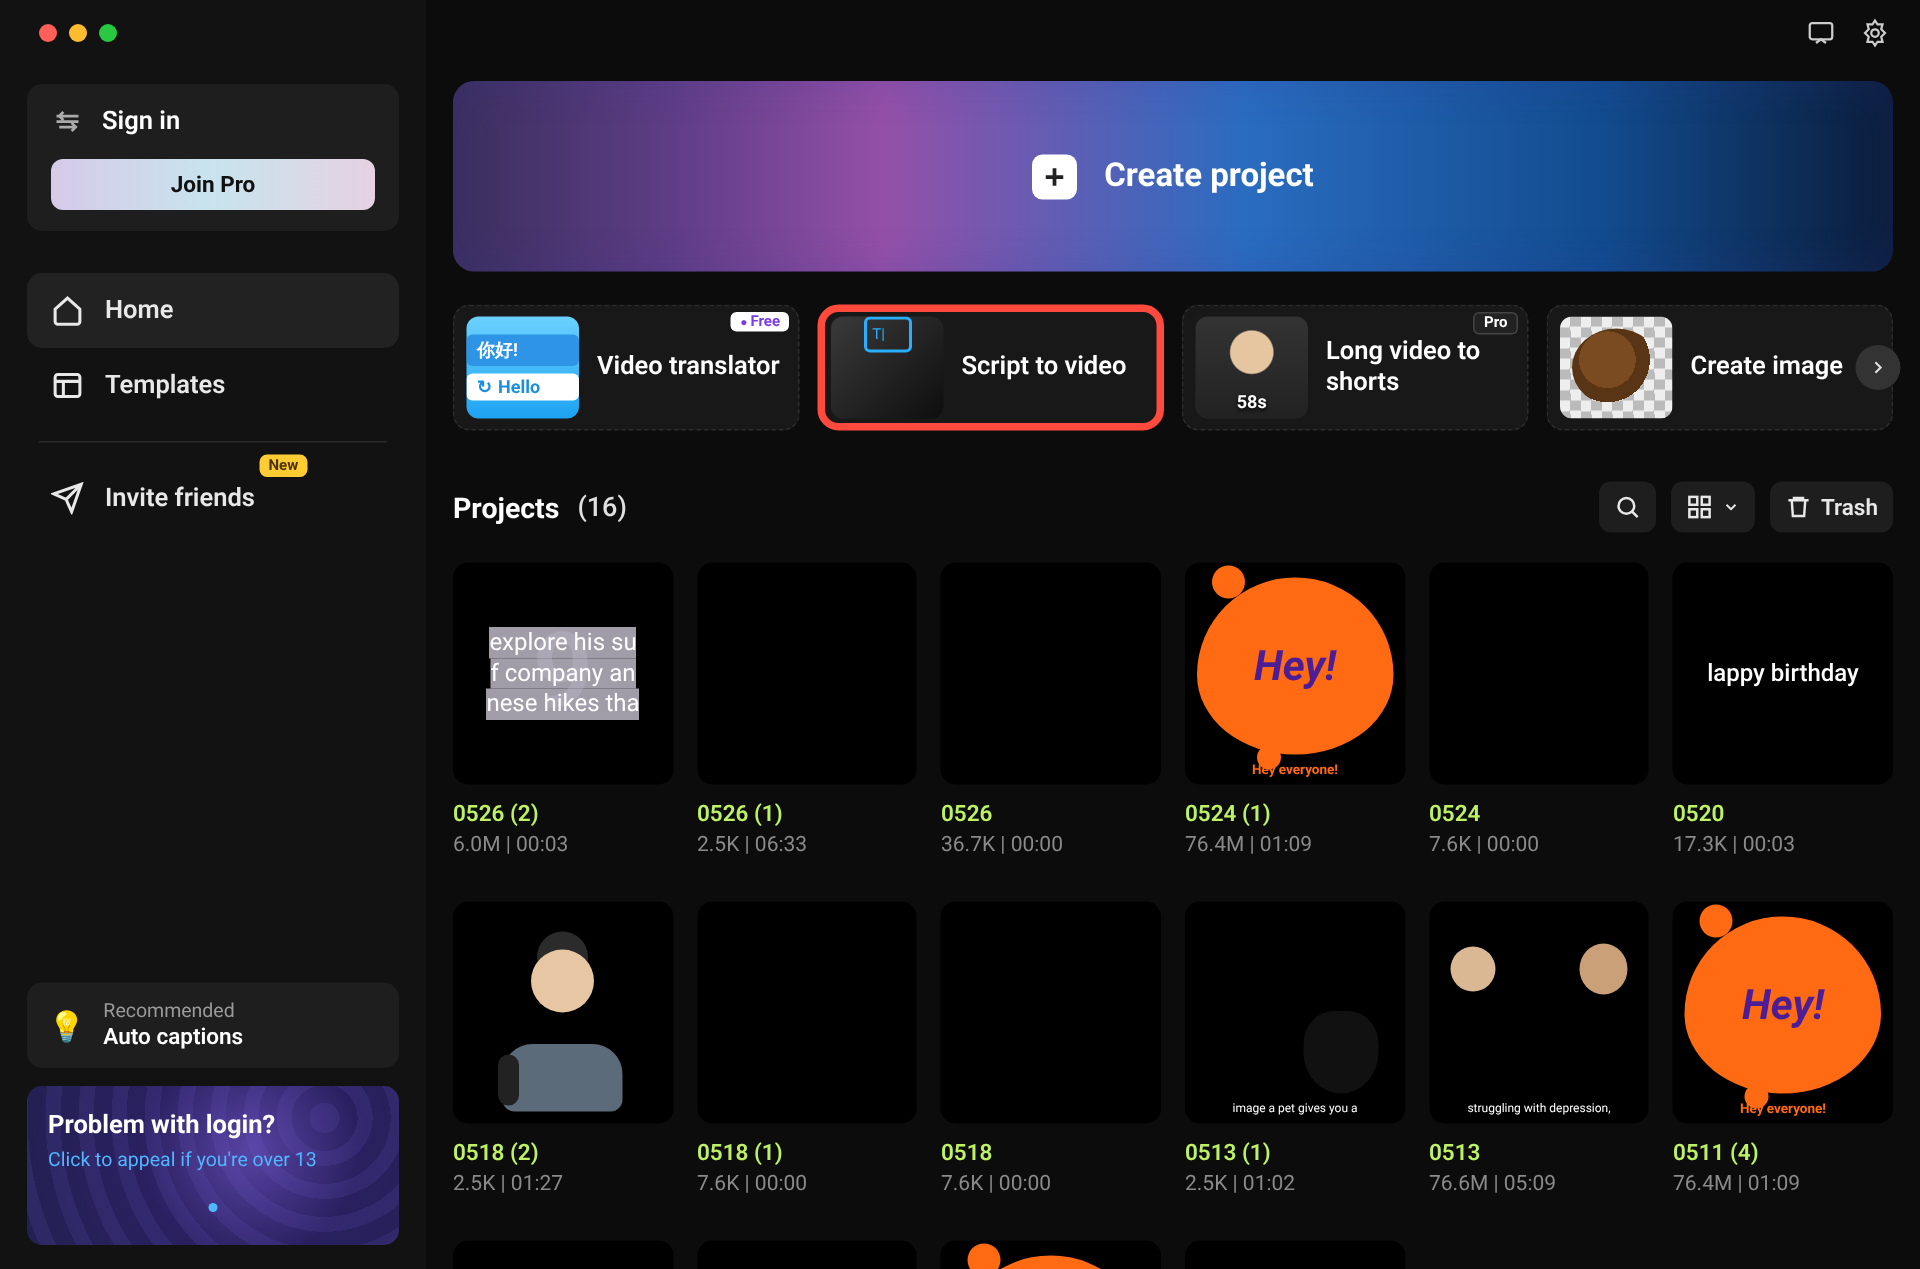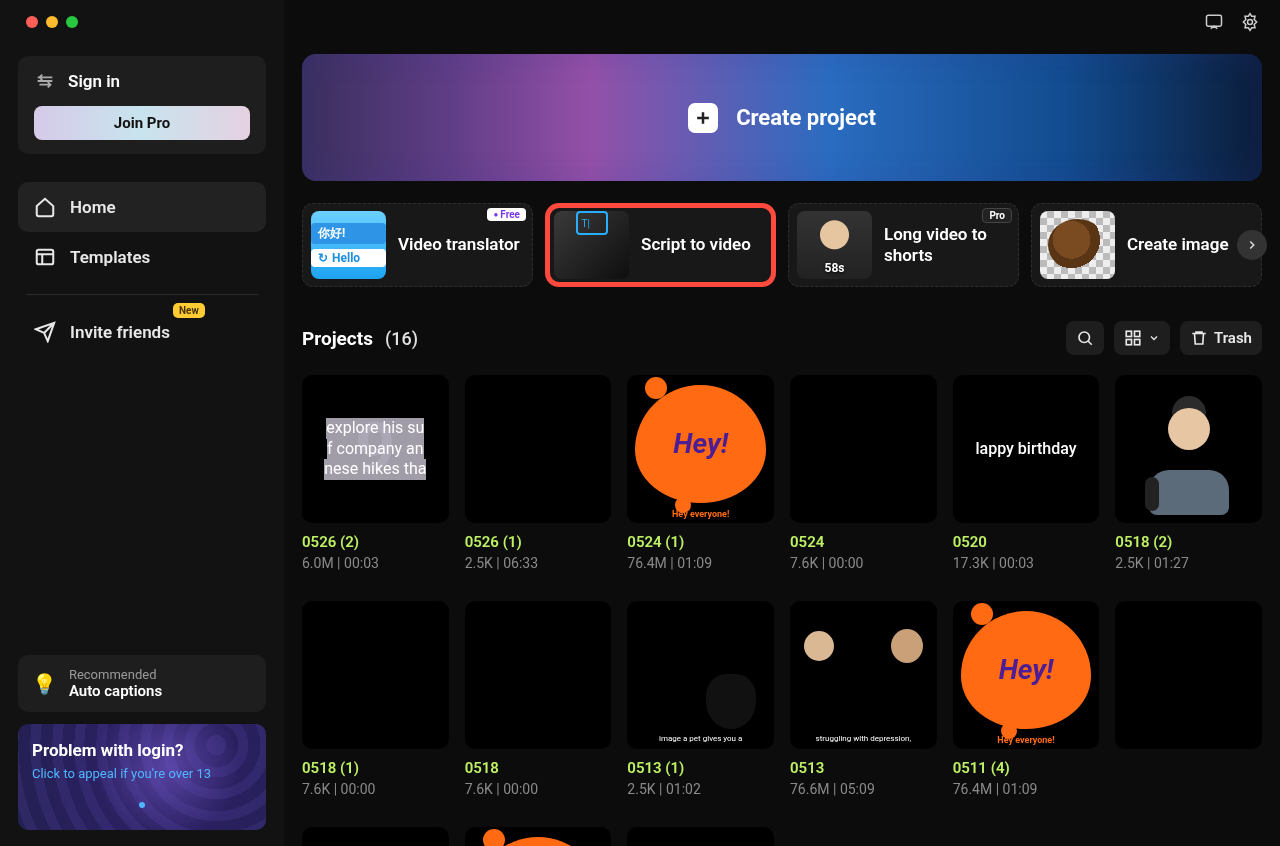--- a/index.html
+++ b/index.html
@@ -643,20 +643,25 @@
         </div>
         <div class="name">0526 (2)</div>
         <div class="meta">6.0M | 00:03</div>
       </div>
       <div class="proj">
         <div class="thumb"></div>
         <div class="name">0526 (1)</div>
         <div class="meta">2.5K | 06:33</div>
       </div>
       <div class="proj">
+        <div class="thumb"></div>
+        <div class="name">0526</div>
+        <div class="meta">36.7K | 00:00</div>
+      </div>
+      <div class="proj">
         <div class="thumb th-hey">
           <div class="bubble">Hey!</div>
           <div class="cap">Hey everyone!</div>
         </div>
         <div class="name">0524 (1)</div>
         <div class="meta">76.4M | 01:09</div>
       </div>
       <div class="proj">
         <div class="thumb"></div>
         <div class="name">0524</div>

